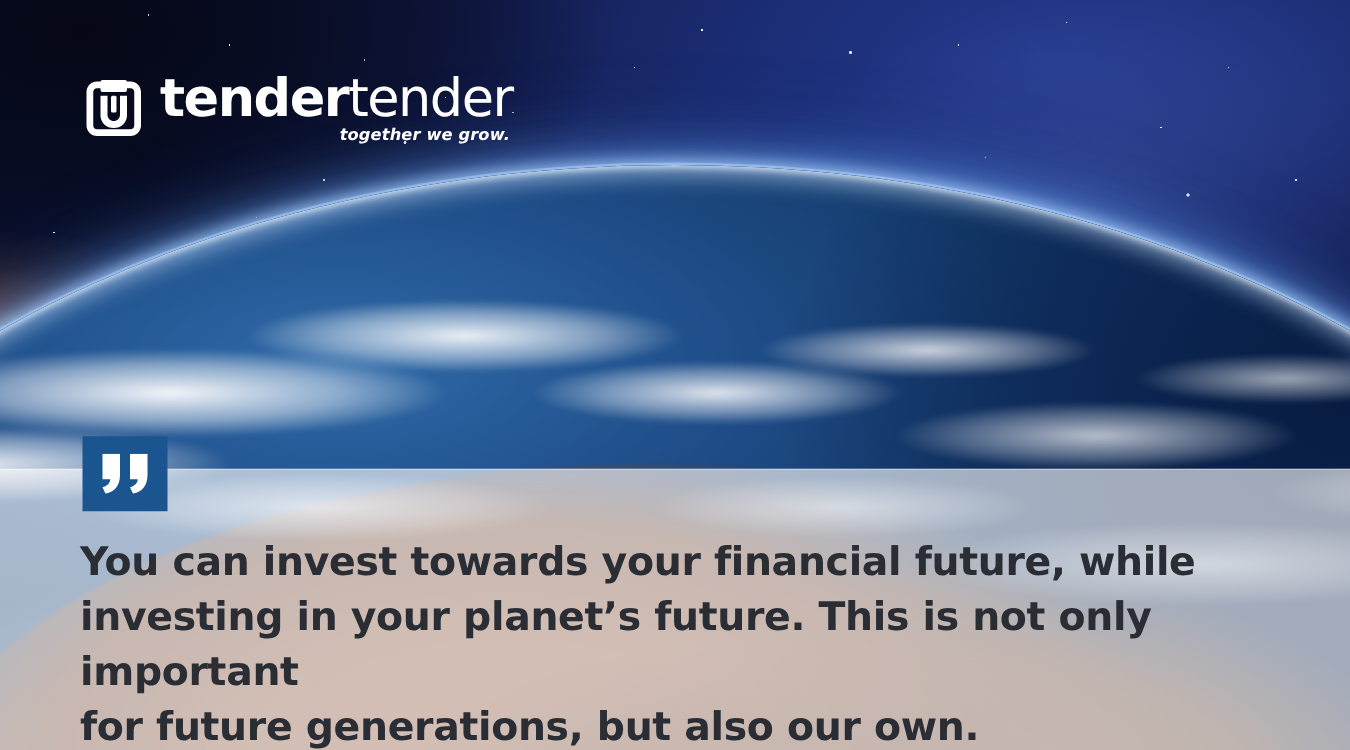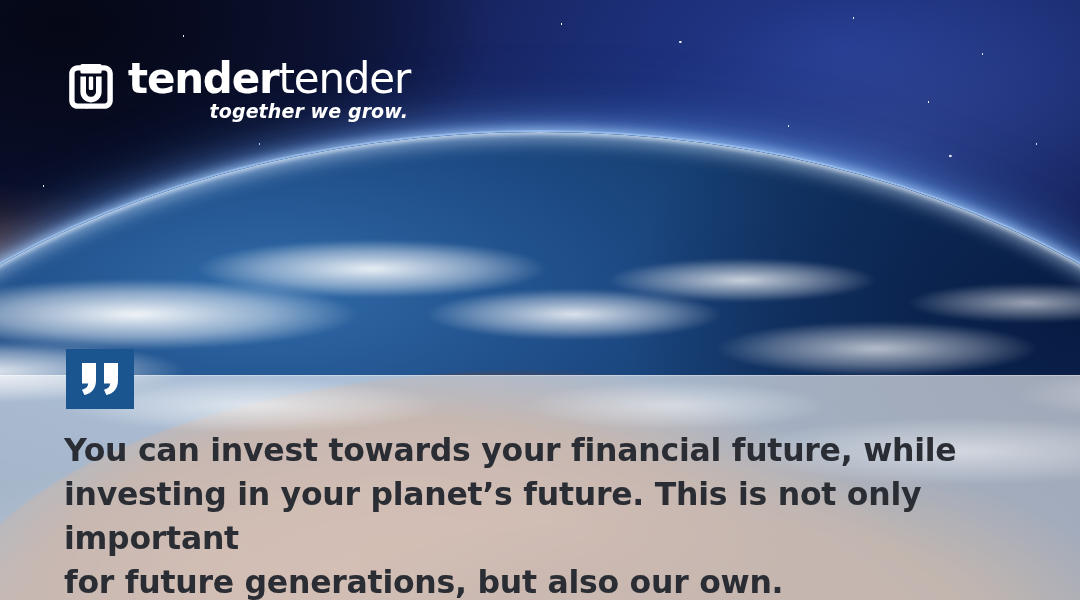--- a/index.html
+++ b/index.html
@@ -274,21 +274,21 @@
     color: #ffffff;
     white-space: nowrap;
     font-family: "DejaVu Sans", sans-serif;
   }
   .logo-type .w-bold { font-weight: 700; }
   .logo-type .w-light { font-weight: 400; }
   .logo-tag {
     position: absolute;
     right: 2px;
     top: 44px;
-    font-size: 19px;
+    font-size: 13px;
     font-weight: 700;
     font-style: italic;
     color: #ffffff;
     letter-spacing: 0.1px;
     white-space: nowrap;
     font-family: "DejaVu Sans", sans-serif;
   }
 
   
   .quote-badge {

